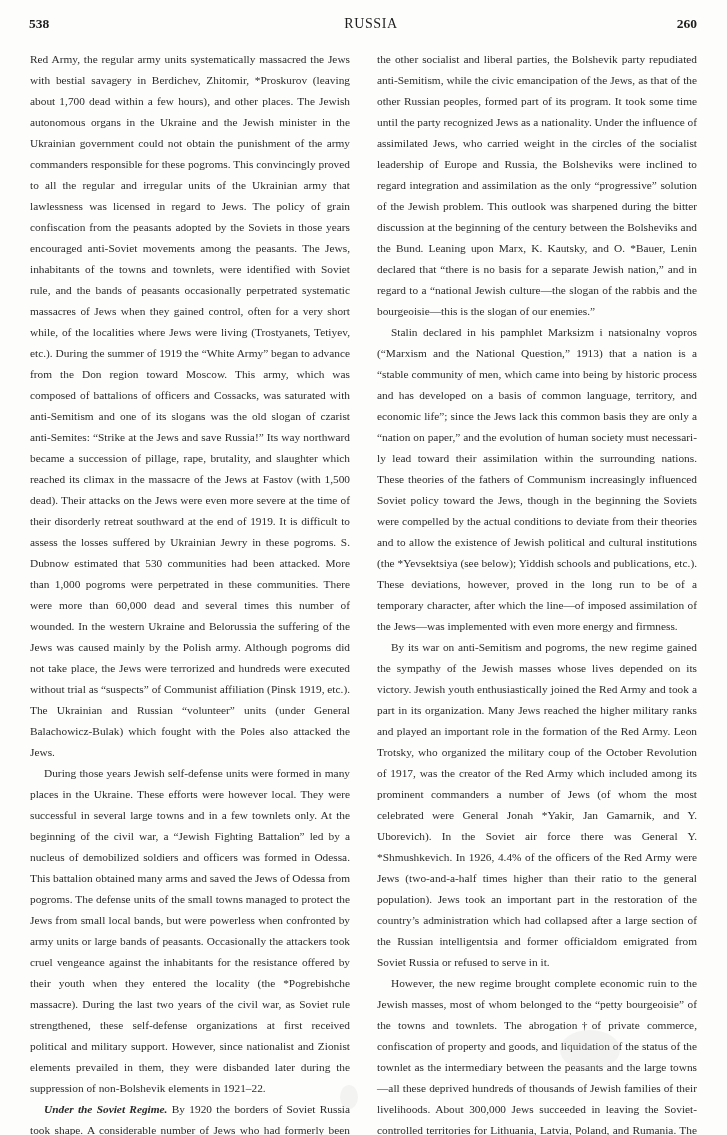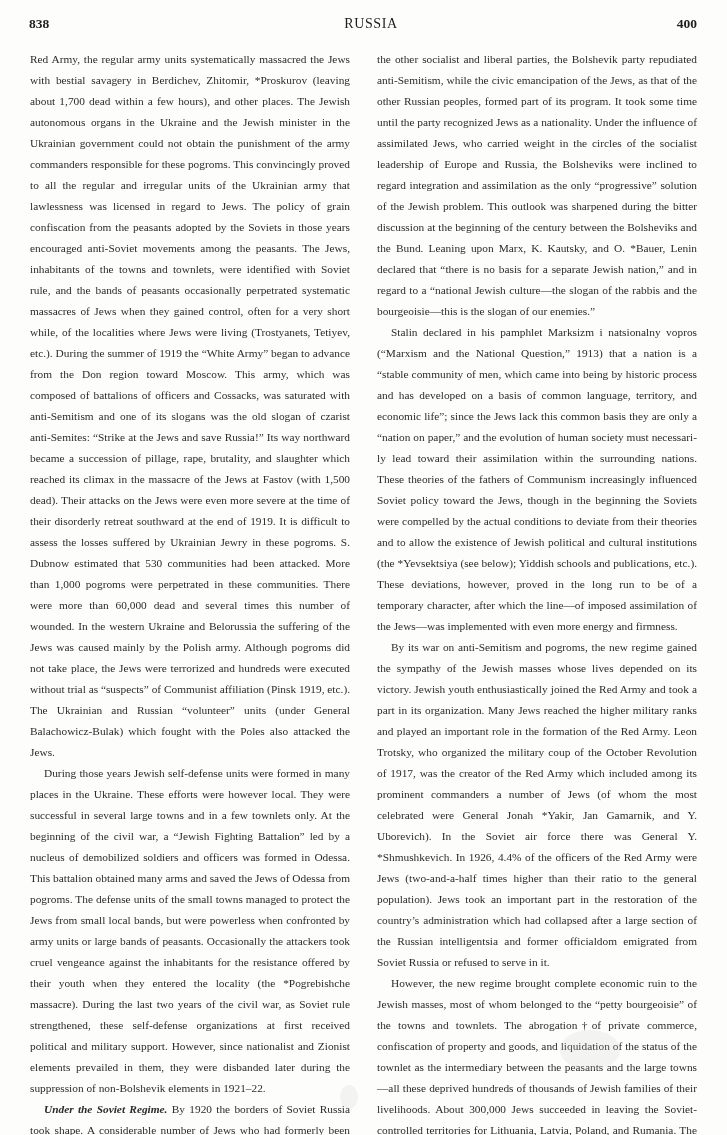--- a/index.html
+++ b/index.html
@@ -78,23 +78,23 @@
       background: rgba(200,200,200,0.18);
       pointer-events: none;
     }
   </style>
 </head>
 <body>
 
 <div class="page">
 
   <div class="running-head">
-    <span class="pg-left">838</span>
+    <span class="pg-left">538</span>
     <span class="title">RUSSIA</span>
-    <span class="pg-right">400</span>
+    <span class="pg-right">260</span>
   </div>
 
   <div class="column col-left">
       <p class="para"><span class="run-normal">Red Army, the regular army units systematically massacred the Jews with bestial savagery in Berdichev, Zhitomir, *Proskurov (leaving about 1,700 dead within a few hours), and other places. The Jewish autonomous organs in the Ukraine and the Jewish minister in the Ukrainian govern­ment could not obtain the punishment of the army commanders responsible for these pogroms. This convinc­ingly proved to all the regular and irregular units of the Ukrainian army that lawlessness was licensed in regard to Jews. The policy of grain confiscation from the peasants adopted by the Soviets in those years encouraged anti-Sovi­et movements among the peasants. The Jews, inhabitants of the towns and townlets, were identified with Soviet rule, and the bands of peasants occasionally perpetrated systematic massacres of Jews when they gained control, often for a very short while, of the localities where Jews were living (Trostyanets, Tetiyev, etc.). During the summer of 1919 the “White Army” began to advance from the Don region toward Moscow. This army, which was composed of battalions of officers and Cossacks, was saturated with anti-Semitism and one of its slogans was the old slogan of czarist anti-Semites: “Strike at the Jews and save Russia!” Its way northward became a succession of pillage, rape, brutality, and slaughter which reached its climax in the massacre of the Jews at Fastov (with 1,500 dead). Their attacks on the Jews were even more severe at the time of their disorderly retreat southward at the end of 1919. It is difficult to assess the losses suffered by Ukrainian Jewry in these pogroms. S. Dubnow estimated that 530 communities had been attacked. More than 1,000 pogroms were perpetrated in these communities. There were more than 60,000 dead and several times this number of wounded. In the western Ukraine and Belorussia the suffering of the Jews was caused mainly by the Polish army. Although pogroms did not take place, the Jews were terrorized and hundreds were executed without trial as “suspects” of Communist affiliation (Pinsk 1919, etc.). The Ukrainian and Russian “volunteer” units (under General Balachowicz-Bulak) which fought with the Poles also attacked the Jews.</span></p>
       <p class="para indent"><span class="run-normal">During those years Jewish self-defense units were formed in many places in the Ukraine. These efforts were however local. They were successful in several large towns and in a few townlets only. At the beginning of the civil war, a “Jewish Fighting Battalion” led by a nucleus of demobi­lized soldiers and officers was formed in Odessa. This battalion obtained many arms and saved the Jews of Odessa from pogroms. The defense units of the small towns managed to protect the Jews from small local bands, but were powerless when confronted by army units or large bands of peasants. Occasionally the attackers took cruel vengeance against the inhabitants for the resistance offered by their youth when they entered the locality (the *Pogrebishche massacre). During the last two years of the civil war, as Soviet rule strengthened, these self-defense organizations at first received political and military sup­port. However, since nationalist and Zionist elements prevailed in them, they were disbanded later during the suppression of non-Bolshevik elements in 1921–22.</span></p>
       <p class="para indent"><span class="run-bold">Under the Soviet Regime.</span><span class="run-normal"> By 1920 the borders of Soviet Russia took shape. A considerable number of Jews who had formerly been included within the borders of the Russian Empire remained in the states which had broken away from it (Poland, Lithuania, Latvia, Estonia, and Bessarabia, incorporated into Rumania). About 2,500,000 Jews only remained within the limits of Soviet Russia. The fate of the Jews within the borders of Soviet Russia was to a large extent determined by the theory and practice of the Communist Party. Its outlook defined and crystallized during the 20 years which preceded the Revolution. Like all</span></p>
     </div>
   <div class="column col-right">
       <p class="para"><span class="run-normal">the other socialist and liberal parties, the Bolshevik party repudiated anti-Semitism, while the civic emancipation of the Jews, as that of the other Russian peoples, formed part of its program. It took some time until the party recognized Jews as a nationality. Under the influence of assimilated Jews, who carried weight in the circles of the socialist leadership of Europe and Russia, the Bolsheviks were inclined to regard integration and assimilation as the only “progressive” solution of the Jewish problem. This outlook was sharpened during the bitter discussion at the beginning of the century between the Bolsheviks and the Bund. Leaning upon Marx, K. Kautsky, and O. *Bauer, Lenin declared that “there is no basis for a separate Jewish nation,” and in regard to a “national Jewish culture—the slogan of the rabbis and the bourgeoisie—this is the slogan of our enemies.”</span></p>
       <p class="para indent"><span class="run-normal">Stalin declared in his pamphlet </span><span class="run-italic">Marksizm i natsionalny vopros</span><span class="run-normal"> (“Marxism and the National Question,” 1913) that a nation is a “stable community of men, which came into being by historic process and has developed on a basis of common language, territory, and economic life”; since the Jews lack this common basis they are only a “nation on paper,” and the evolution of human society must necessari­ly lead toward their assimilation within the surrounding nations. These theories of the fathers of Communism increasingly influenced Soviet policy toward the Jews, though in the beginning the Soviets were compelled by the actual conditions to deviate from their theories and to allow the existence of Jewish political and cultural institutions (the *Yevsektsiya (see below); Yiddish schools and publi­cations, etc.). These deviations, however, proved in the long run to be of a temporary character, after which the line—of imposed assimilation of the Jews—was implemented with even more energy and firmness.</span></p>

